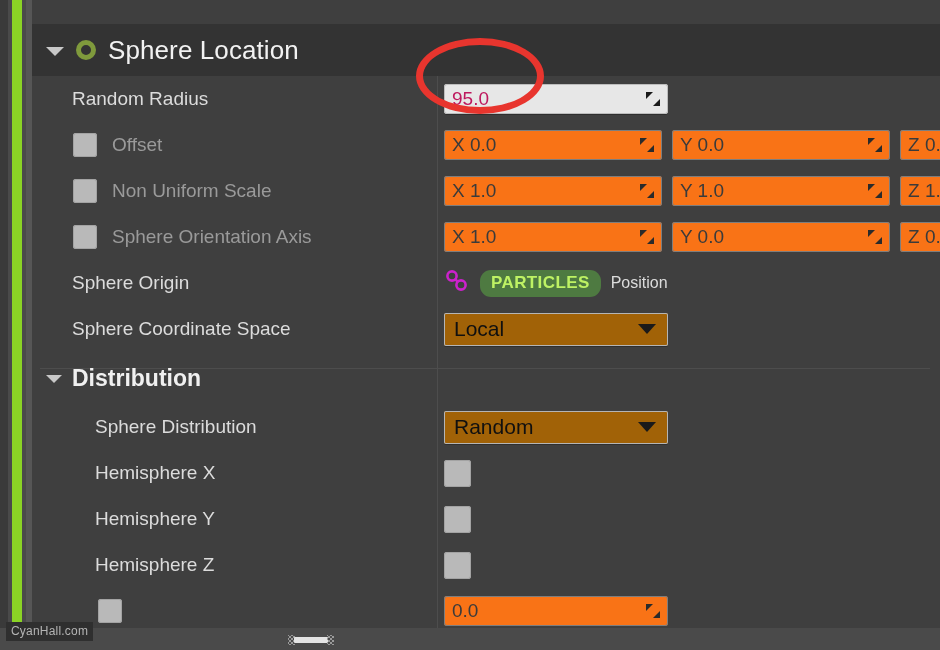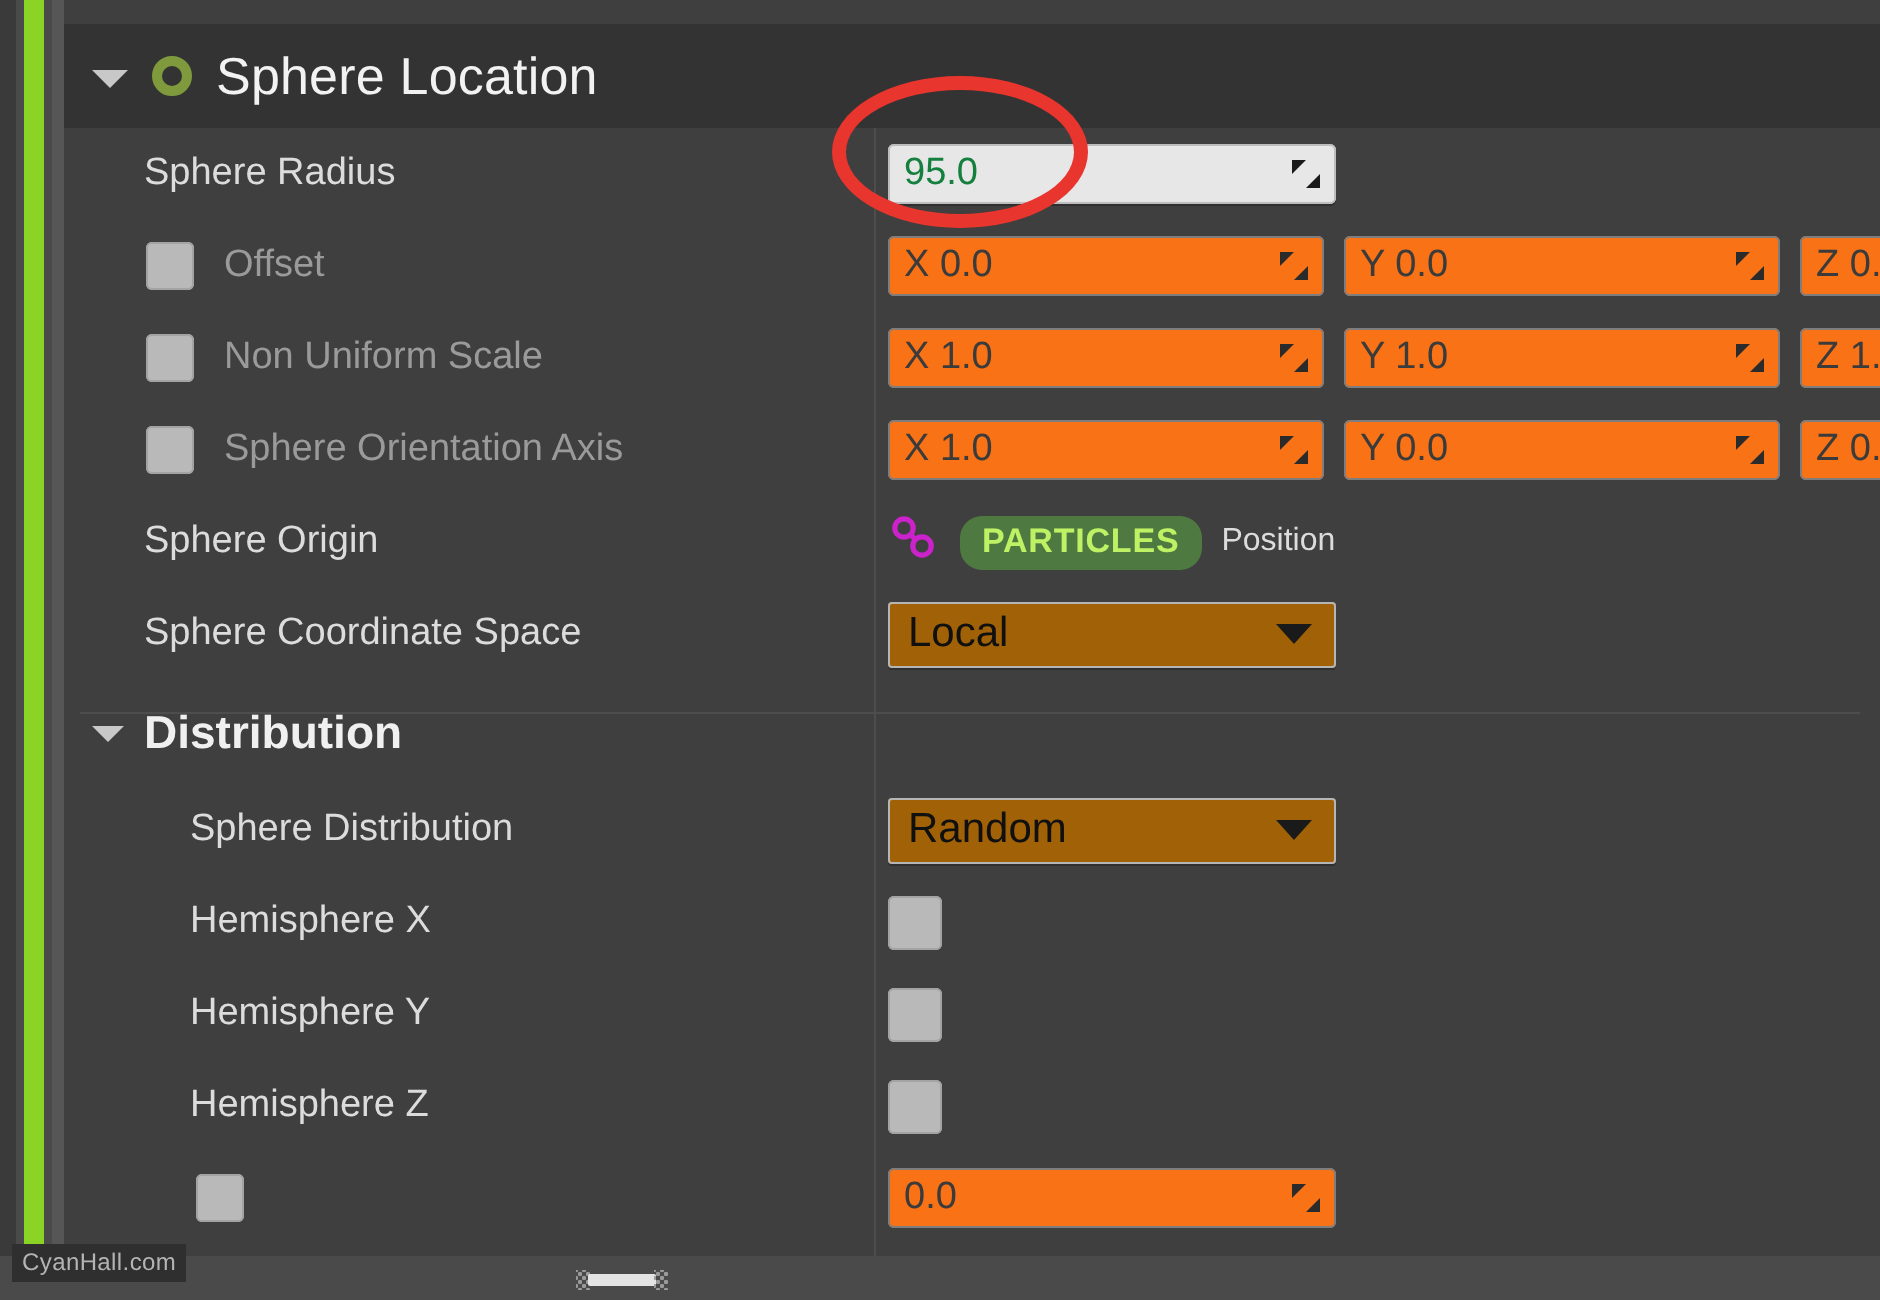--- a/index.html
+++ b/index.html
@@ -44,21 +44,21 @@
   .gutter-edge {
     position: absolute;
     left: 26px; top: 0;
     width: 6px; height: 650px;
     background: #565656;
   }
 
   
   .panel {
     position: absolute;
-    left: 32px; top: 12px;
+    left: 32px; top: 24px;
     width: 908px; height: 626px;
     background: #3f3f3f;
   }
 
   
   .module-header {
     position: absolute;
     left: 0; top: 0;
     width: 908px; height: 52px;
     background: #333333;
@@ -149,21 +149,21 @@
     border-radius: 3px;
     display: flex;
     align-items: center;
     box-sizing: border-box;
     padding: 0 8px;
     font-size: 19px;
     margin-right: 10px;
   }
   .field.active {
     background: #e7e7e7;
-    color: #15803d;
+    color: #be185d;
     box-shadow: inset 0 0 0 1px #bdbdbd, 0 1px 0 #2f2f2f;
   }
   .field.muted {
     background: #f97316;
     color: #3b3b3b;
     box-shadow: inset 0 0 0 1px #7e7e7e;
   }
   .drag-handle {
     position: absolute;
     right: 8px;
@@ -343,21 +343,21 @@
     <div class="module-header">
       <span class="tri"></span>
       <span class="ring-icon"></span>
       <span class="module-title">Sphere Location</span>
     </div>
 
     <div class="rows">
       <div class="vdivider"></div>
 
       <div class="row">
-        <span class="row-label">Sphere Radius</span>
+        <span class="row-label">Random Radius</span>
         <span class="value-area">
           <span class="field active w-radius">
             <span>95.0</span>
             <span class="drag-handle">
                 <i></i>
                 <b></b>
               </span>
           </span>
         </span>
       </div>

